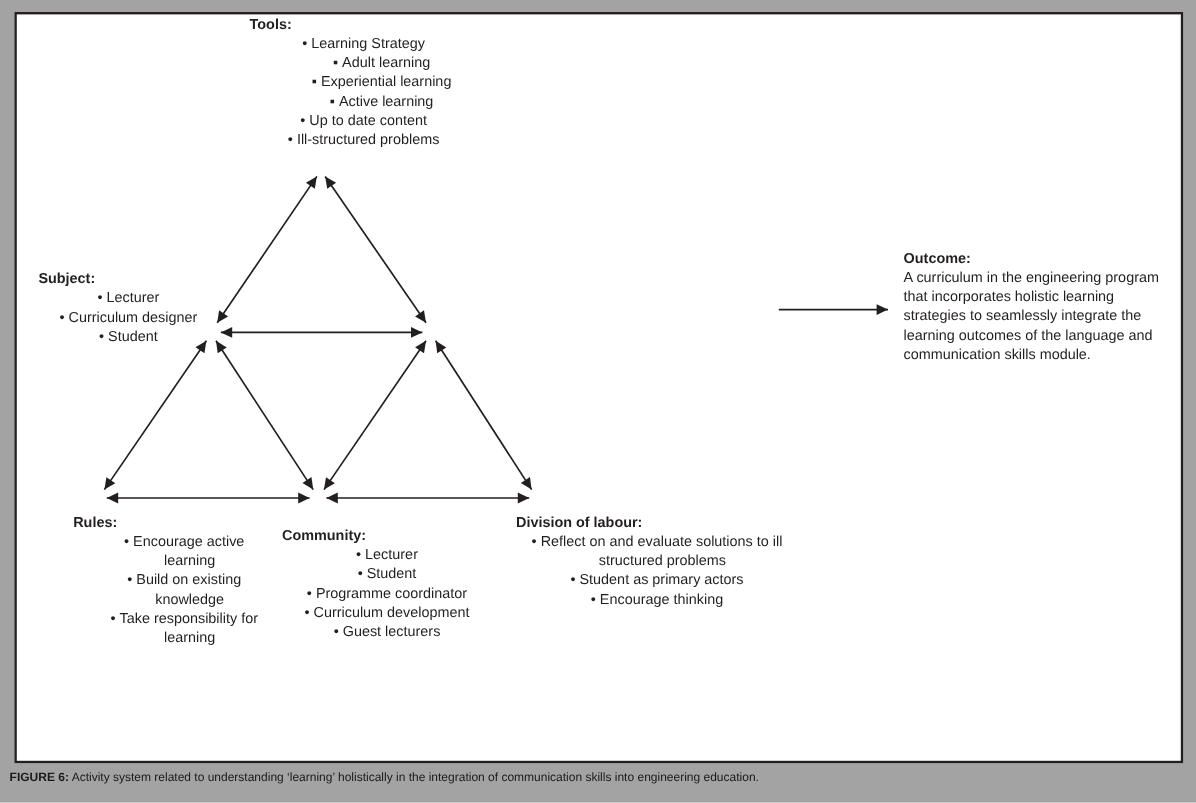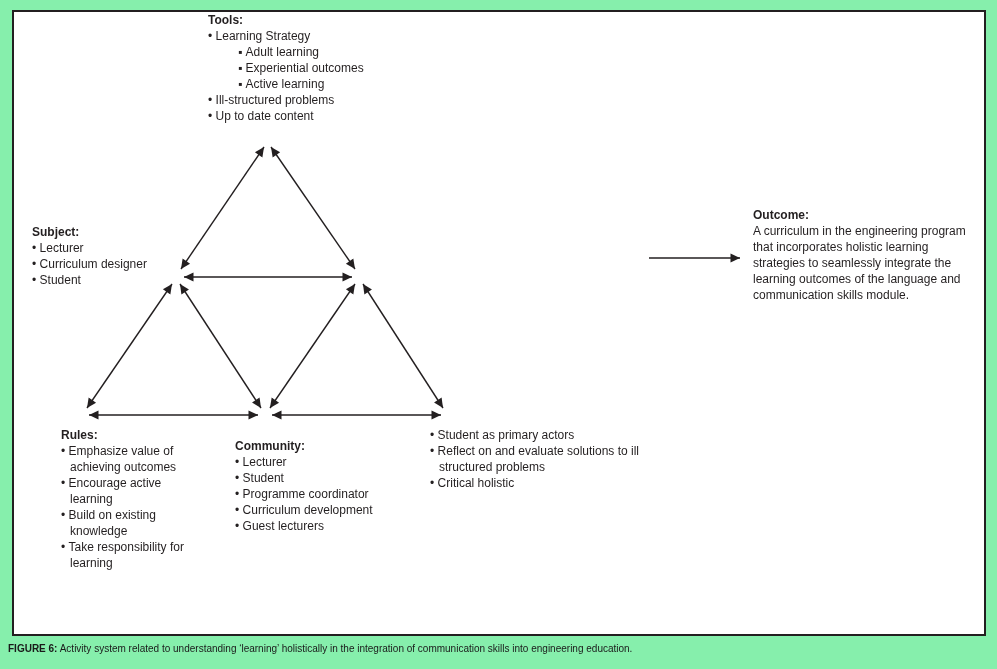--- a/index.html
+++ b/index.html
@@ -6,21 +6,21 @@
   html, body { margin: 0; padding: 0; background: #ffffff; }
   body {
     width: 997px; height: 669px;
     font-family: "Liberation Sans", sans-serif;
     color: #231f20;
   }
   #stage {
     position: relative;
     width: 997px; height: 669px;
     overflow: hidden;
-    background: #86efac;
+    background: #a3a3a3;
   }
   #frame {
     position: absolute;
     left: 12px; top: 10px;
     width: 974px; height: 626px;
     border: 2px solid #231f20;
     background: #ffffff;
   }
   #diagram-svg {
     position: absolute;
@@ -31,21 +31,21 @@
     position: absolute;
     font-size: 12px;
     line-height: 16px;
     color: #231f20;
   }
   .node-title {
     font-weight: bold;
   }
   .list {
     list-style: none;
-    margin: 0; padding: 0;
+    margin: 0; padding: 0; text-align: center;
   }
   .list li {
     white-space: pre-line;
   }
   .lvl1 {
     padding-left: 9px;
     text-indent: -9px;
   }
   .lvl1::before { content: "\2022\00A0"; }
   .lvl2 {
@@ -92,24 +92,24 @@
       <line x1="272" y1="415" x2="441" y2="415" marker-start="url(#ah)" marker-end="url(#ah)"></line>
       <line x1="649" y1="258" x2="740" y2="258" marker-end="url(#ah)"></line>
     </g>
   </svg>
 
   <div class="node" style="left:208px; top:12px; width:190px;">
     <div class="node-title">Tools:</div>
     <ul class="list">
       <li class="lvl1">Learning Strategy</li>
       <li class="lvl2">Adult learning</li>
-      <li class="lvl2">Experiential outcomes</li>
+      <li class="lvl2">Experiential learning</li>
       <li class="lvl2">Active learning</li>
+      <li class="lvl1">Up to date content</li>
       <li class="lvl1">Ill-structured problems</li>
-      <li class="lvl1">Up to date content</li>
     </ul>
   </div>
 
   <div class="node" style="left:32px; top:224px; width:150px;">
     <div class="node-title">Subject:</div>
     <ul class="list">
       <li class="lvl1">Lecturer</li>
       <li class="lvl1">Curriculum designer</li>
       <li class="lvl1">Student</li>
     </ul>
@@ -121,22 +121,20 @@
     <div class="body-text">A curriculum in the engineering program
 that incorporates holistic learning
 strategies to seamlessly integrate the
 learning outcomes of the language and
 communication skills module.</div>
   </div>
 
   <div class="node" style="left:23px; top:427px; width:185px;margin-left:38px;">
     <div class="node-title">Rules:</div>
     <ul class="list">
-      <li class="lvl1">Emphasize value of
-achieving outcomes</li>
       <li class="lvl1">Encourage active
 learning</li>
       <li class="lvl1">Build on existing
 knowledge</li>
       <li class="lvl1">Take responsibility for
 learning</li>
     </ul>
   </div>
 
   <div class="node" style="left:235px; top:438px; width:175px;">
@@ -144,25 +142,26 @@
     <ul class="list">
       <li class="lvl1">Lecturer</li>
       <li class="lvl1">Student</li>
       <li class="lvl1">Programme coordinator</li>
       <li class="lvl1">Curriculum development</li>
       <li class="lvl1">Guest lecturers</li>
     </ul>
   </div>
 
   <div class="node" style="left:430px; top:427px; width:235px;">
+    <div class="node-title">Division of labour:</div>
     <ul class="list">
-      <li class="lvl1">Student as primary actors</li>
       <li class="lvl1">Reflect on and evaluate solutions to ill
 structured problems</li>
-      <li class="lvl1">Critical holistic</li>
+      <li class="lvl1">Student as primary actors</li>
+      <li class="lvl1">Encourage thinking</li>
     </ul>
   </div>
 
   <div id="caption">
     <span class="cap-label">FIGURE 6:</span>
     <span>Activity system related to understanding ‘learning’ holistically in the integration of communication skills into engineering education.</span>
   </div>
 
 </div>
 

